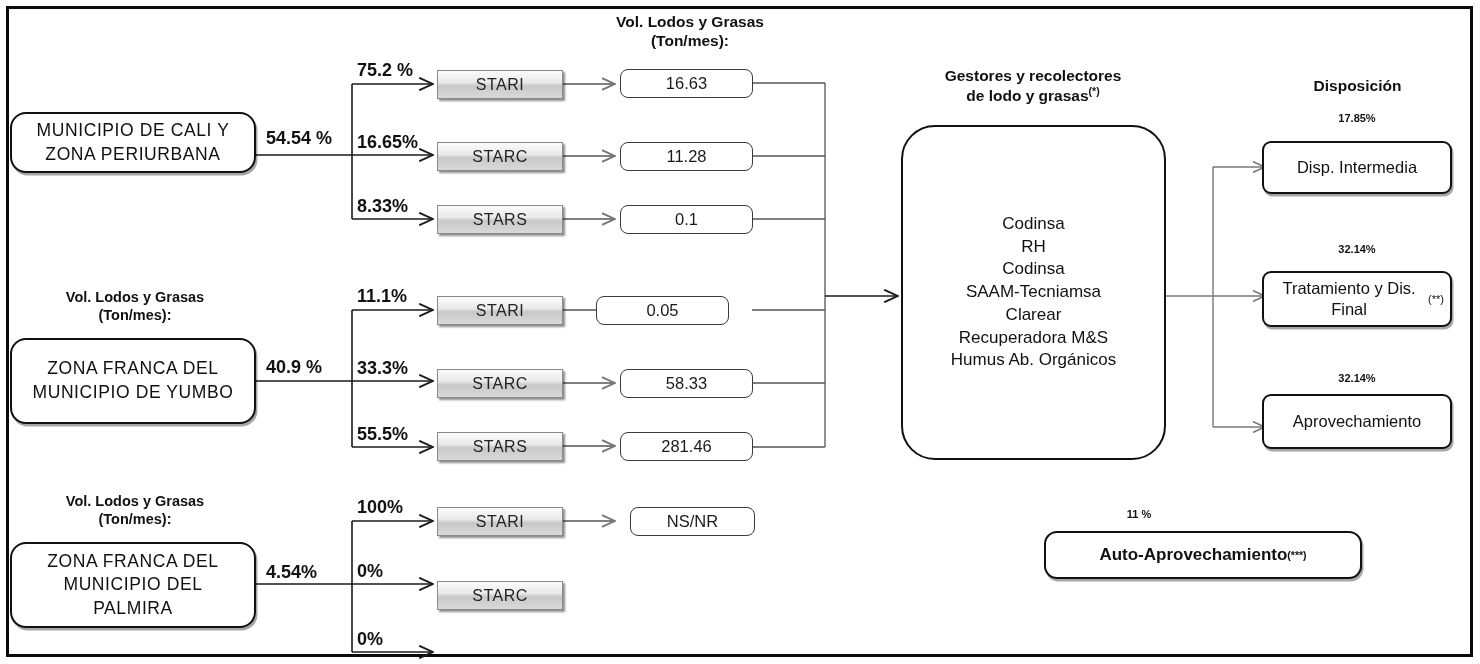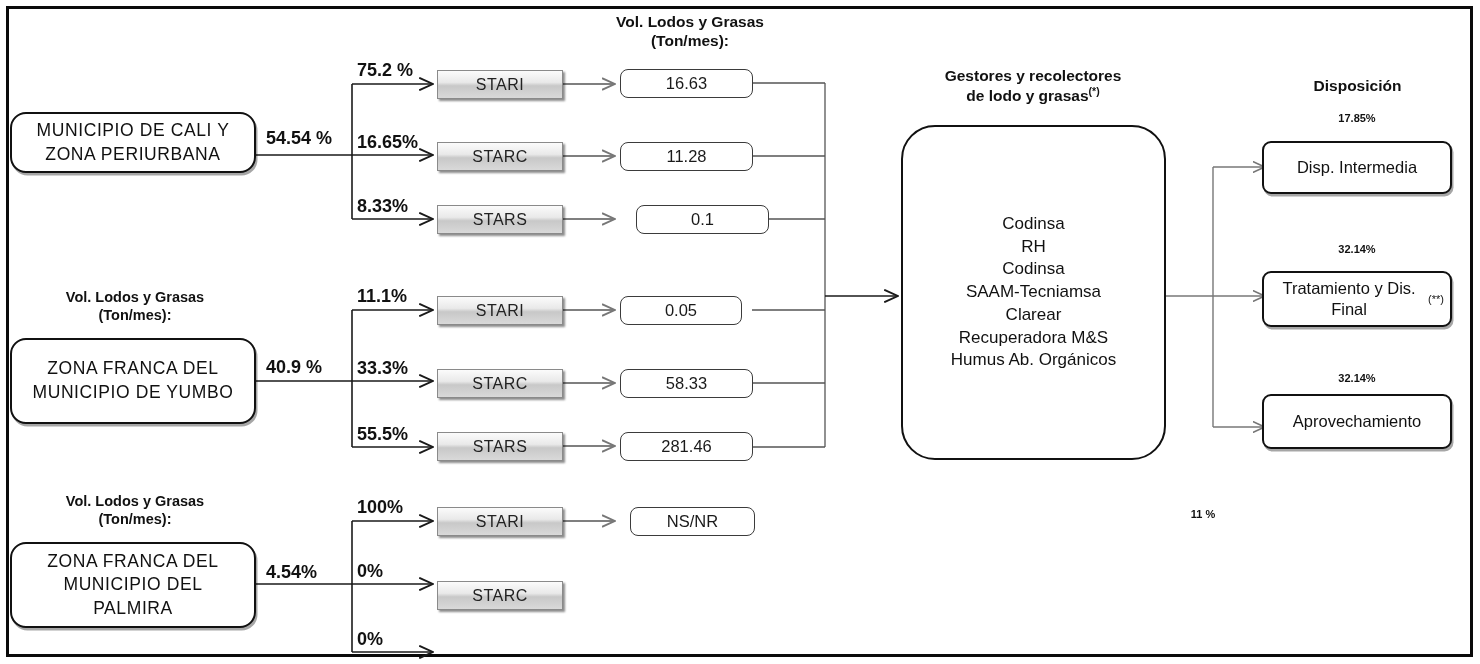--- a/index.html
+++ b/index.html
@@ -195,38 +195,38 @@
   <div class="abs pct" style="left:357px;top:60px;">75.2 %</div>
   <div class="abs pct" style="left:357px;top:132px;">16.65%</div>
   <div class="abs pct" style="left:357px;top:196px;">8.33%</div>
 
   <div class="abs star-box" style="left:437px;top:70px;width:126px;height:29px;">STARI</div>
   <div class="abs star-box" style="left:437px;top:142px;width:126px;height:29px;">STARC</div>
   <div class="abs star-box" style="left:437px;top:205px;width:126px;height:29px;">STARS</div>
 
   <div class="abs val-box" style="left:620px;top:69px;width:133px;height:29px;">16.63</div>
   <div class="abs val-box" style="left:620px;top:142px;width:133px;height:29px;">11.28</div>
-  <div class="abs val-box" style="left:620px;top:205px;width:133px;height:29px;margin-left:16px;">0.1</div>
+  <div class="abs val-box" style="left:620px;top:205px;width:133px;height:29px;">0.1</div>
 
   <div class="abs hdr" style="left:22px;top:288px;width:226px;">
     <div>Vol. Lodos y Grasas</div>
     <div>(Ton/mes):</div>
   </div>
   <div class="abs src-box" style="left:10px;top:338px;width:246px;height:86px;padding:4px 10px;">ZONA FRANCA DEL MUNICIPIO DE YUMBO</div>
   <div class="abs pct" style="left:266px;top:357px;">40.9 %</div>
 
   <div class="abs pct" style="left:357px;top:286px;">11.1%</div>
   <div class="abs pct" style="left:357px;top:358px;">33.3%</div>
   <div class="abs pct" style="left:357px;top:424px;">55.5%</div>
 
   <div class="abs star-box" style="left:437px;top:296px;width:126px;height:29px;">STARI</div>
   <div class="abs star-box" style="left:437px;top:369px;width:126px;height:29px;">STARC</div>
   <div class="abs star-box" style="left:437px;top:432px;width:126px;height:29px;">STARS</div>
 
-  <div class="abs val-box" style="left:620px;top:296px;width:122px;height:29px;">0.05</div>
+  <div class="abs val-box" style="left:596px;top:296px;width:133px;height:29px;">0.05</div>
   <div class="abs val-box" style="left:620px;top:369px;width:133px;height:29px;">58.33</div>
   <div class="abs val-box" style="left:620px;top:432px;width:133px;height:29px;">281.46</div>
 
   <div class="abs hdr" style="left:22px;top:492px;width:226px;">
     <div>Vol. Lodos y Grasas</div>
     <div>(Ton/mes):</div>
   </div>
   <div class="abs src-box" style="left:10px;top:542px;width:246px;height:86px;padding:4px 10px;">ZONA FRANCA DEL MUNICIPIO DEL PALMIRA</div>
   <div class="abs pct" style="left:266px;top:562px;">4.54%</div>
 
@@ -256,15 +256,19 @@
 
   <div class="abs pct-c" style="left:1262px;top:243px;width:190px;">32.14%</div>
   <div class="abs disp-box" style="left:1262px;top:271px;width:190px;height:56px;padding:2px 6px;">
     <span>Tratamiento y Dis. Final </span>
       <span class="sup">(**)</span>
   </div>
 
   <div class="abs pct-c" style="left:1262px;top:372px;width:190px;">32.14%</div>
   <div class="abs disp-box" style="left:1262px;top:394px;width:190px;height:55px;padding:2px 6px;">Aprovechamiento</div>
 
-  <div class="abs pct-c" style="left:1044px;top:508px;width:318px;">11 %</div>
+  <div class="abs pct-c" style="left:980px;top:508px;width:318px;">11 %</div>
+  <div class="abs auto-box" style="left:1044px;top:531px;width:318px;height:48px;">
+    <span>Auto-Aprovechamiento</span>
+      <span class="sup-small">(***)</span>
+  </div>
 
 </div>
 
 </body></html>

